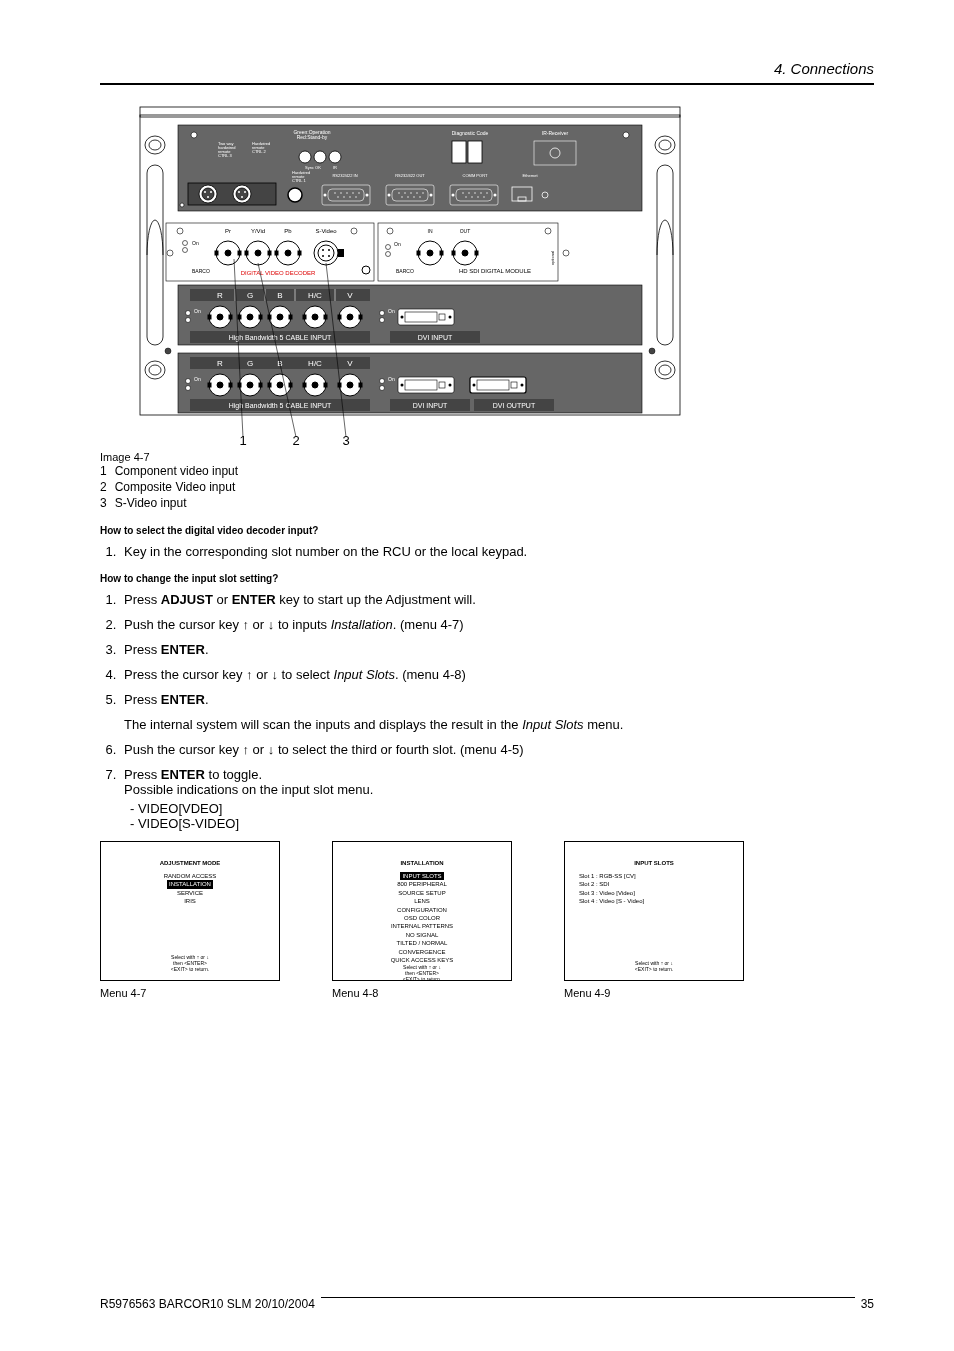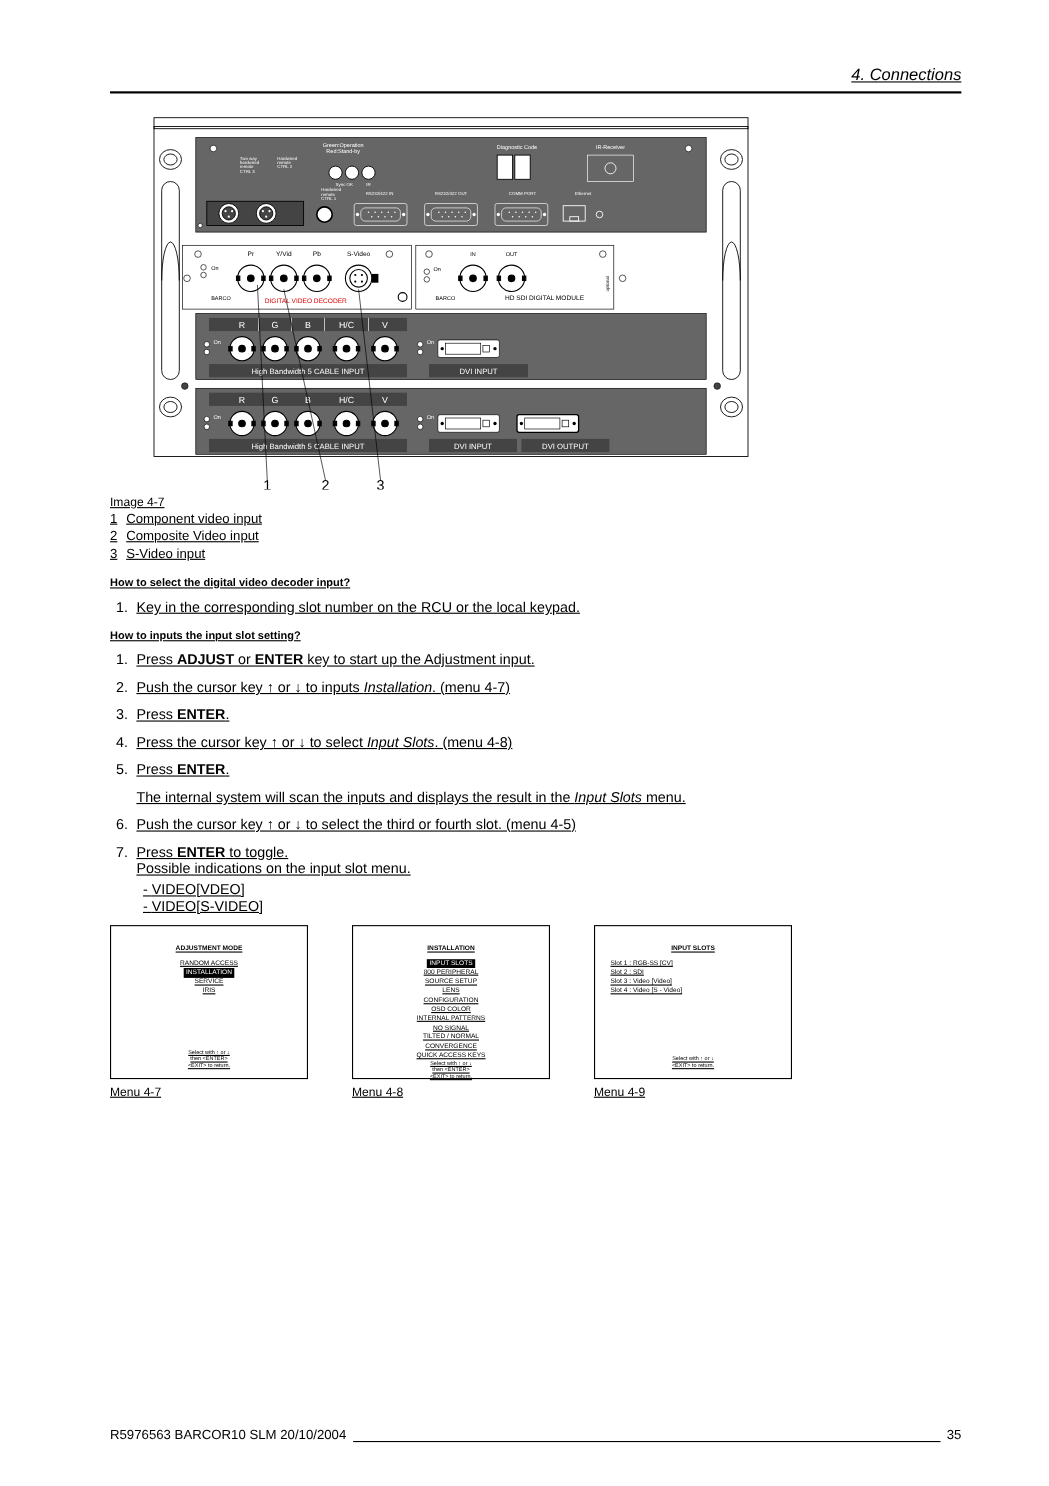--- a/index.html
+++ b/index.html
@@ -8,21 +8,20 @@
     padding: 0;
     background: #fff;
     color: #000;
   }
   .page {
     width: 954px;
     height: 1351px;
     position: relative;
     padding: 60px 80px 40px 100px;
     box-sizing: border-box;
-    text-decoration: underline;
   }
   .header-chapter {
     font-style: italic;
     text-align: right;
     font-size: 15px;
     margin-bottom: 6px;
   }
   .hr-top {
     border: none;
     border-top: 2px solid #000;
@@ -70,21 +69,21 @@
   ol.num-list ul li::before {
     content: "-  ";
   }
   .sub-note {
     font-size: 13px;
     margin-left: 24px;
     margin-bottom: 10px;
   }
   .menus-row {
     display: flex;
-    gap: 40px;
+    gap: 52px;
     margin-top: 10px;
     margin-left: 0;
   }
   .menu-box {
     width: 180px;
   }
   .menu-frame {
     border: 1px solid #000;
     height: 140px;
     padding: 18px 14px 8px 14px;
@@ -121,21 +120,21 @@
   }
   .footer {
     position: absolute;
     bottom: 40px;
     left: 100px;
     right: 80px;
     font-size: 12px;
   }
   .footer-line {
     display: flex;
-    align-items: flex-end;
+    align-items: flex-start;
   }
   .footer-rule {
     flex: 1;
     border-top: 1px solid #000;
     margin: 0 6px;
   }
   .bold { font-weight: bold; }
   .italic { font-style: italic; }
 </style>
 </head>
@@ -464,23 +463,23 @@
           <td>S-Video input</td>
         </tr>
   </tbody>
     </table>
 
   <h3 class="section">How to select the digital video decoder input?</h3>
   <ol class="num-list">
     <li><span>Key in the corresponding slot number on the RCU or the local keypad.</span></li>
   </ol>
 
-  <h3 class="section">How to inputs the input slot setting?</h3>
+  <h3 class="section">How to change the input slot setting?</h3>
   <ol class="num-list">
-    <li><span>Press </span><span class="bold">ADJUST</span><span> or </span><span class="bold">ENTER</span><span> key to start up the Adjustment input.</span></li>
+    <li><span>Press </span><span class="bold">ADJUST</span><span> or </span><span class="bold">ENTER</span><span> key to start up the Adjustment will.</span></li>
     <li><span>Push the cursor key ↑ or ↓ to inputs </span><span class="italic">Installation</span><span>.  (menu 4-7)</span></li>
     <li><span>Press </span><span class="bold">ENTER</span><span>.</span></li>
     <li><span>Press the cursor key ↑ or ↓ to select </span><span class="italic">Input Slots</span><span>.  (menu 4-8)</span></li>
     <li><span>Press </span><span class="bold">ENTER</span><span>.</span></li>
   </ol>
   <div class="sub-note">
     <span>The internal system will scan the inputs and displays the result in the </span><span class="italic">Input Slots</span><span> menu.</span>
   </div>
   <ol class="num-list" start="6">
     <li><span>Push the cursor key ↑ or ↓ to select the third or fourth slot.  (menu 4-5)</span></li>

